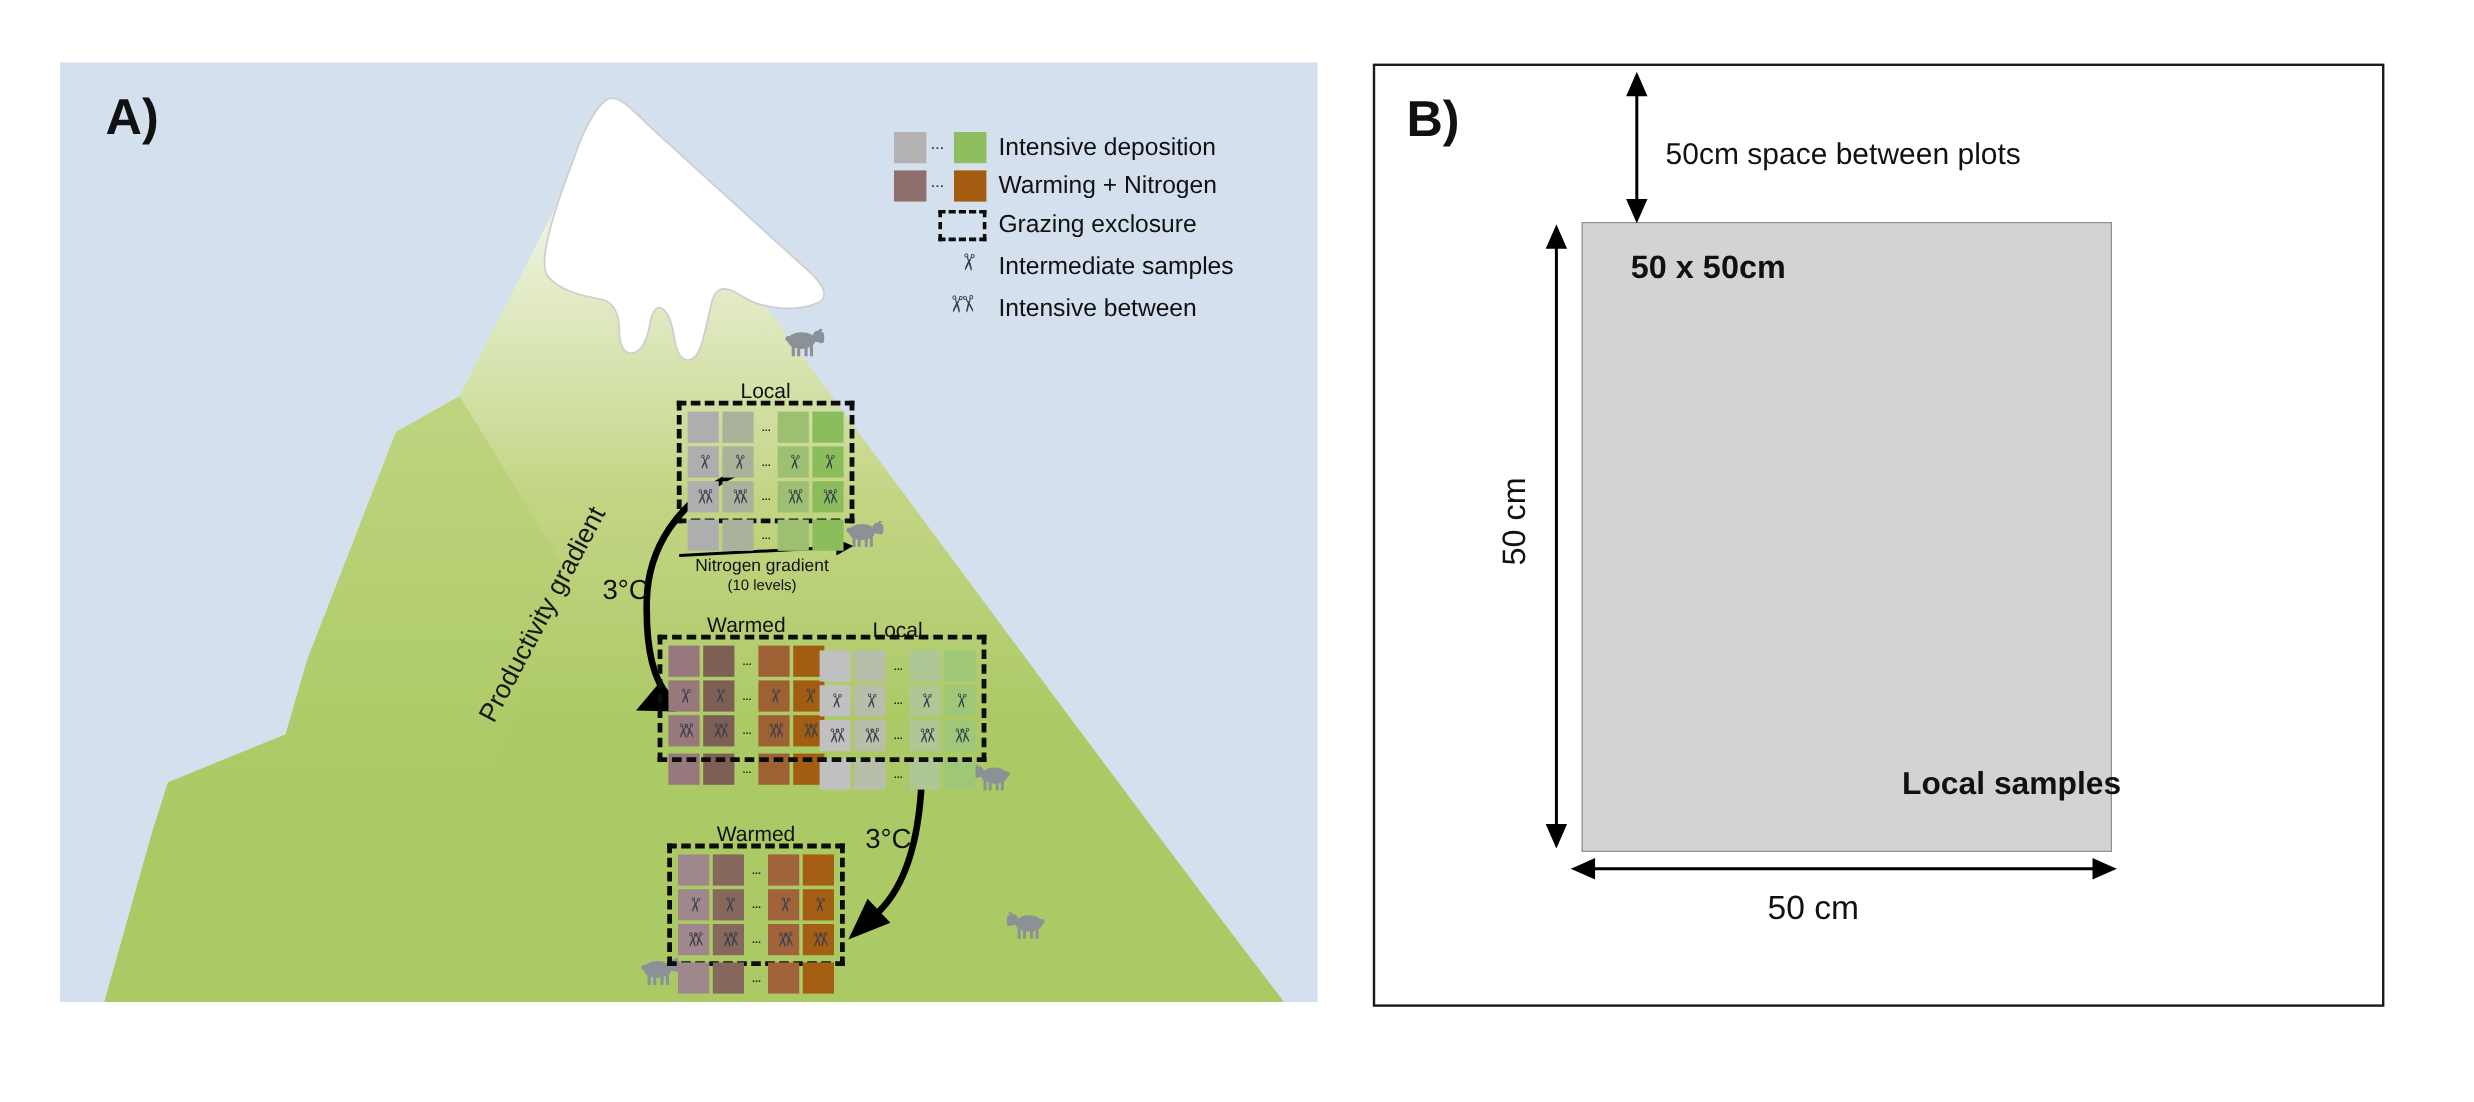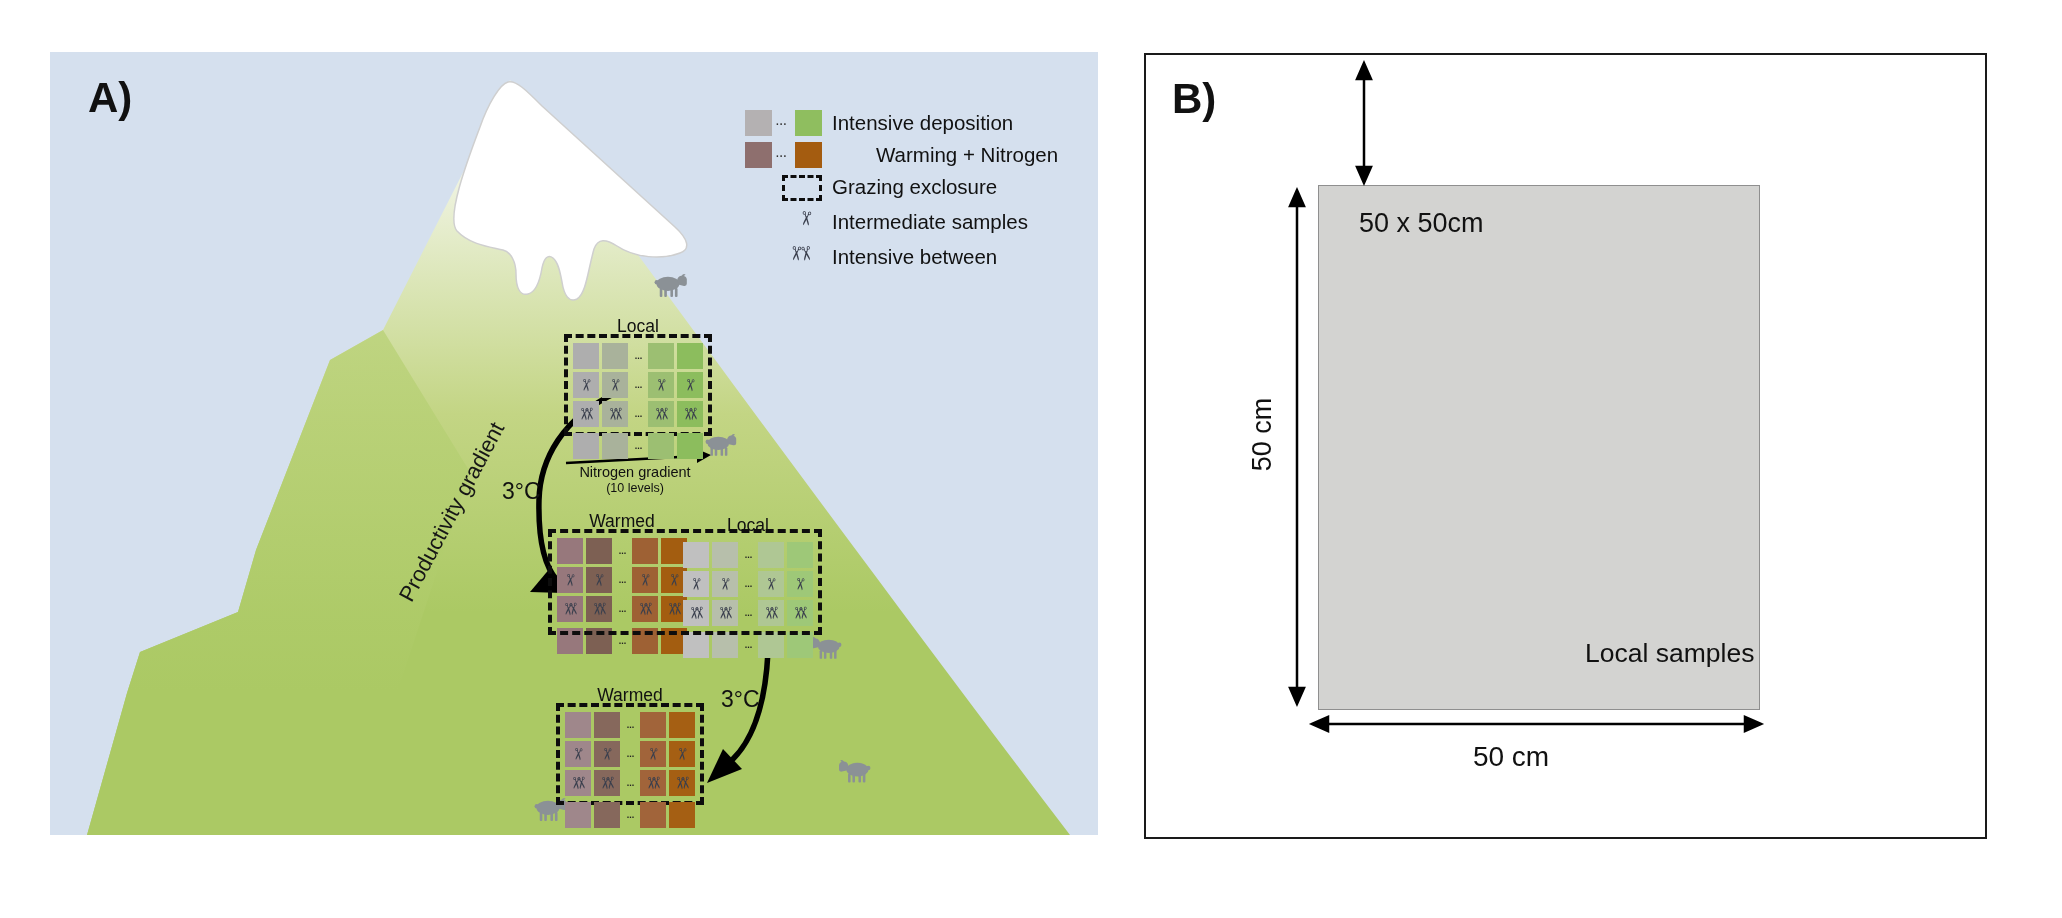--- a/index.html
+++ b/index.html
@@ -35,21 +35,21 @@
   .cell{position:absolute;width:26px;height:26px;display:flex;align-items:center;justify-content:center;overflow:hidden;}
   .sc{font-size:16px;transform:rotate(95deg);color:#3a3f4d;line-height:1;display:inline-block;}
   .sc.two{margin-left:-9px;transform:rotate(83deg);}
   .dots{position:absolute;left:57px;width:17px;text-align:center;font-size:9px;font-weight:bold;color:#222;}
   .exclosure{position:absolute;left:-9px;top:-9px;width:148px;height:102px;border:4px dashed #0d0d0d;}
   #sharedExclosure{position:absolute;left:498px;top:477px;width:274px;height:106px;border:4px dashed #0d0d0d;}
 
   
   #panelB{position:absolute;left:1144px;top:53px;width:843px;height:786px;background:#fff;border:2px solid #1a1a1a;}
   #panelB .panel-label{position:absolute;left:26px;top:20px;font-size:42px;font-weight:bold;}
-  #bPlot{position:absolute;left:172px;top:130px;width:442px;height:525px;background:#d3d3d1;border:1px solid #8f8f8f;}
+  #bPlot{position:absolute;left:172px;top:130px;width:442px;height:525px;background:#d3d3d1;border:1px solid #8f8f8f;font-weight:bold;}
   #plotSizeLabel{position:absolute;left:40px;top:22px;font-size:27px;}
   #innerSquare{position:absolute;left:134px;top:127px;width:262px;height:262px;background:#757575;
                display:flex;align-items:center;justify-content:center;text-align:center;
                font-size:24px;line-height:1.37;white-space:pre-line;color:#0a0a0a;}
   #litterLabel{position:absolute;left:8px;top:415px;font-size:26.5px;line-height:1.5;white-space:pre-line;}
   #soilLabel{position:absolute;left:266px;top:452px;font-size:26.5px;white-space:nowrap;}
   #spacingLabel{position:absolute;left:242px;top:60px;font-size:25px;white-space:nowrap;}
   #heightLabel{position:absolute;left:66px;top:364px;width:100px;text-align:center;font-size:27px;transform:rotate(-90deg);}
   #widthLabel{position:absolute;left:315px;top:686px;width:100px;text-align:center;font-size:28px;}
   #bArrows{position:absolute;left:0;top:0;}
@@ -128,21 +128,21 @@
 
   <div id="legend" data-name="legend">
     <div class="lg-sq" style="left:5px;top:3px;background:#b4b1b2;" data-name="legend-swatch-nitrogen-low"></div>
     <div class="lg-dots" style="left:36px;top:9px;" data-name="legend-ellipsis">...</div>
     <div class="lg-sq" style="left:55px;top:3px;background:#8fbe5f;" data-name="legend-swatch-nitrogen-high"></div>
     <div class="lg-text" style="top:4px;" data-name="legend-label-nitrogen">Intensive deposition</div>
 
     <div class="lg-sq" style="left:5px;top:35px;background:#8e6f6e;" data-name="legend-swatch-warming-low"></div>
     <div class="lg-dots" style="left:36px;top:41px;" data-name="legend-ellipsis">...</div>
     <div class="lg-sq" style="left:55px;top:35px;background:#a45c10;" data-name="legend-swatch-warming-high"></div>
-    <div class="lg-text" style="top:36px;margin-left:44px;" data-name="legend-label-warming">Warming + Nitrogen</div>
+    <div class="lg-text" style="top:36px;" data-name="legend-label-warming">Warming + Nitrogen</div>
 
     <div class="lg-dashed" style="left:42px;top:68px;width:40px;height:26px;" data-name="legend-exclosure-icon"></div>
     <div class="lg-text" style="top:68px;" data-name="legend-label-exclosure">Grazing exclosure</div>
 
     <div class="lg-sc sc" style="left:58px;top:102px;font-size:19px;" data-name="scissors-icon">✂︎</div>
     <div class="lg-text" style="top:103px;" data-name="legend-label-intermediate">Intermediate samples</div>
 
     <div class="lg-sc sc" style="left:48px;top:137px;font-size:19px;" data-name="scissors-icon">✂︎</div>
     <div class="lg-sc sc" style="left:58px;top:137px;font-size:19px;transform:rotate(83deg);" data-name="scissors-icon">✂︎</div>
     <div class="lg-text" style="top:138px;" data-name="legend-label-intensive">Intensive between</div>
@@ -336,20 +336,21 @@
 </div>
 
 <div id="panelB" data-name="panel-b">
   <div class="panel-label" data-name="panel-b-label">B)</div>
 
   <div id="bPlot" data-name="plot-square">
     <div id="plotSizeLabel" data-name="plot-size-label">50 x 50cm</div>
     <div id="soilLabel" data-name="soil-samples-label">Local samples</div>
   </div>
 
+  <div id="spacingLabel" data-name="plot-spacing-label">50cm space between plots</div>
   <div id="heightLabel" data-name="plot-height-label">50 cm</div>
   <div id="widthLabel" data-name="plot-width-label">50 cm</div>
 
   <svg id="bArrows" width="843" height="786" viewBox="0 0 843 786" data-name="dimension-arrows">
     <g stroke="#000" stroke-width="2.5" fill="#000">
 
       <line x1="218" y1="20" x2="218" y2="116" data-name="spacing-arrow"></line>
       <polygon points="218,8 211,24 225,24"></polygon>
       <polygon points="218,128 211,112 225,112"></polygon>
 

